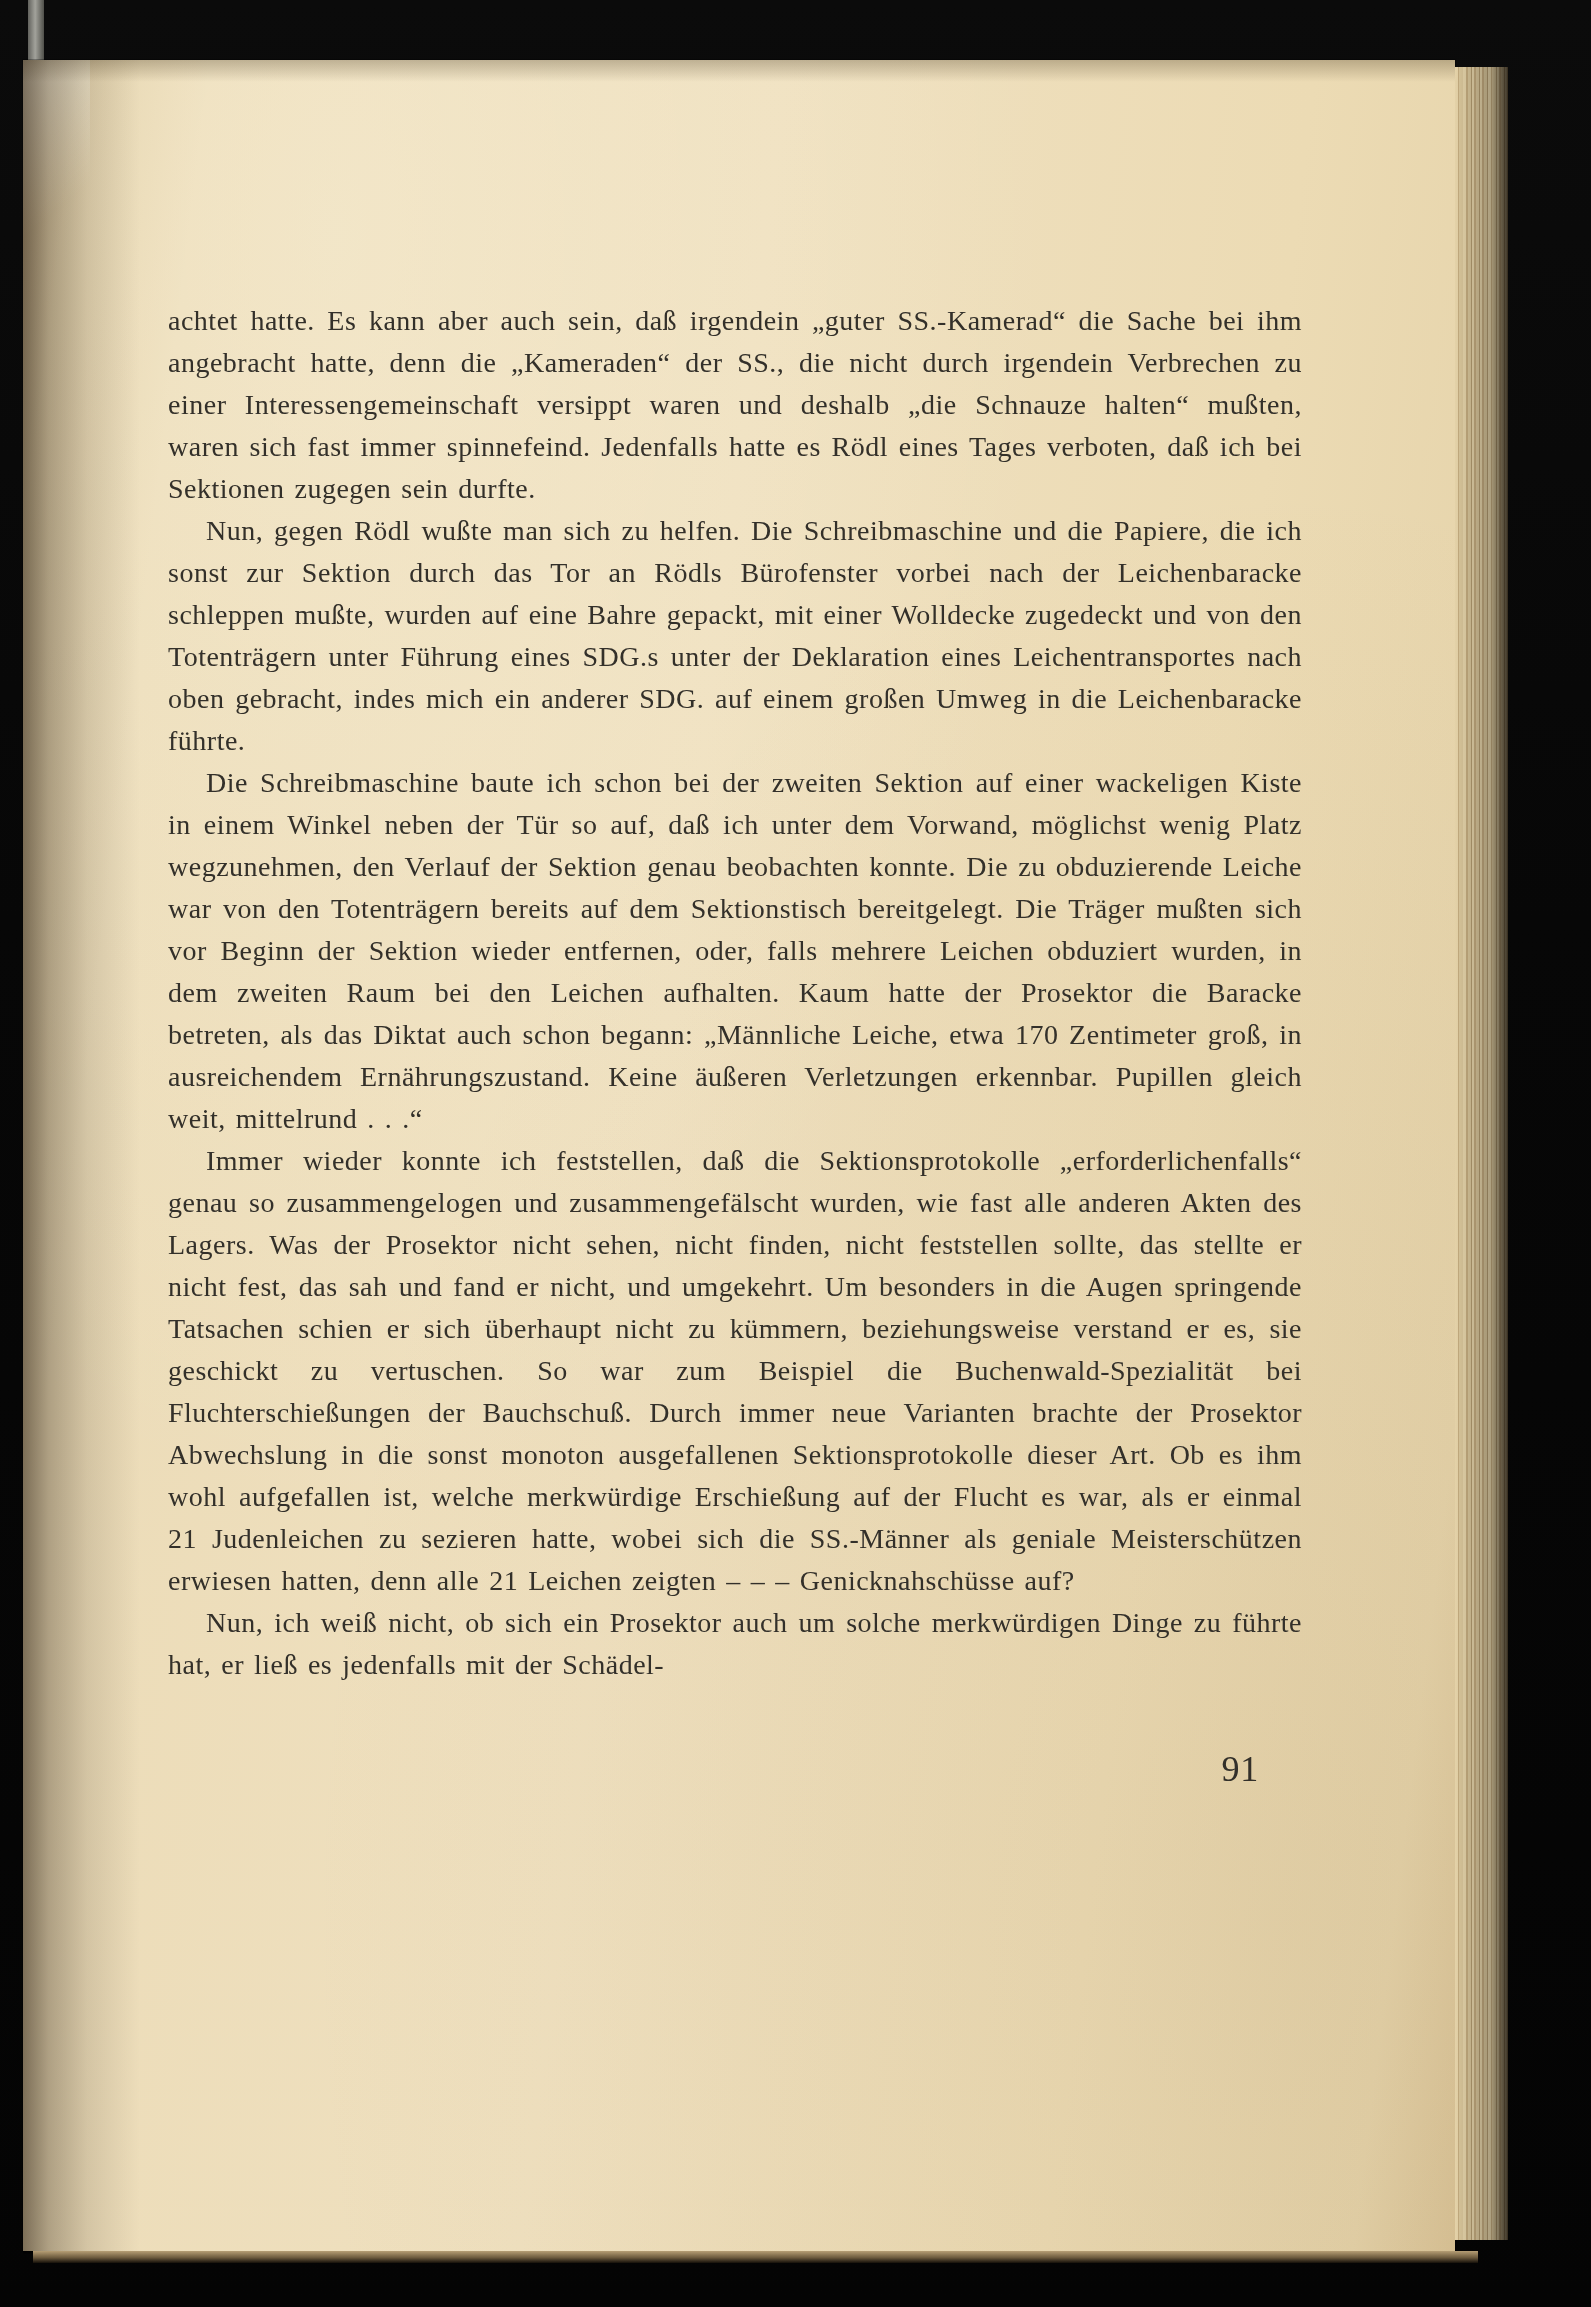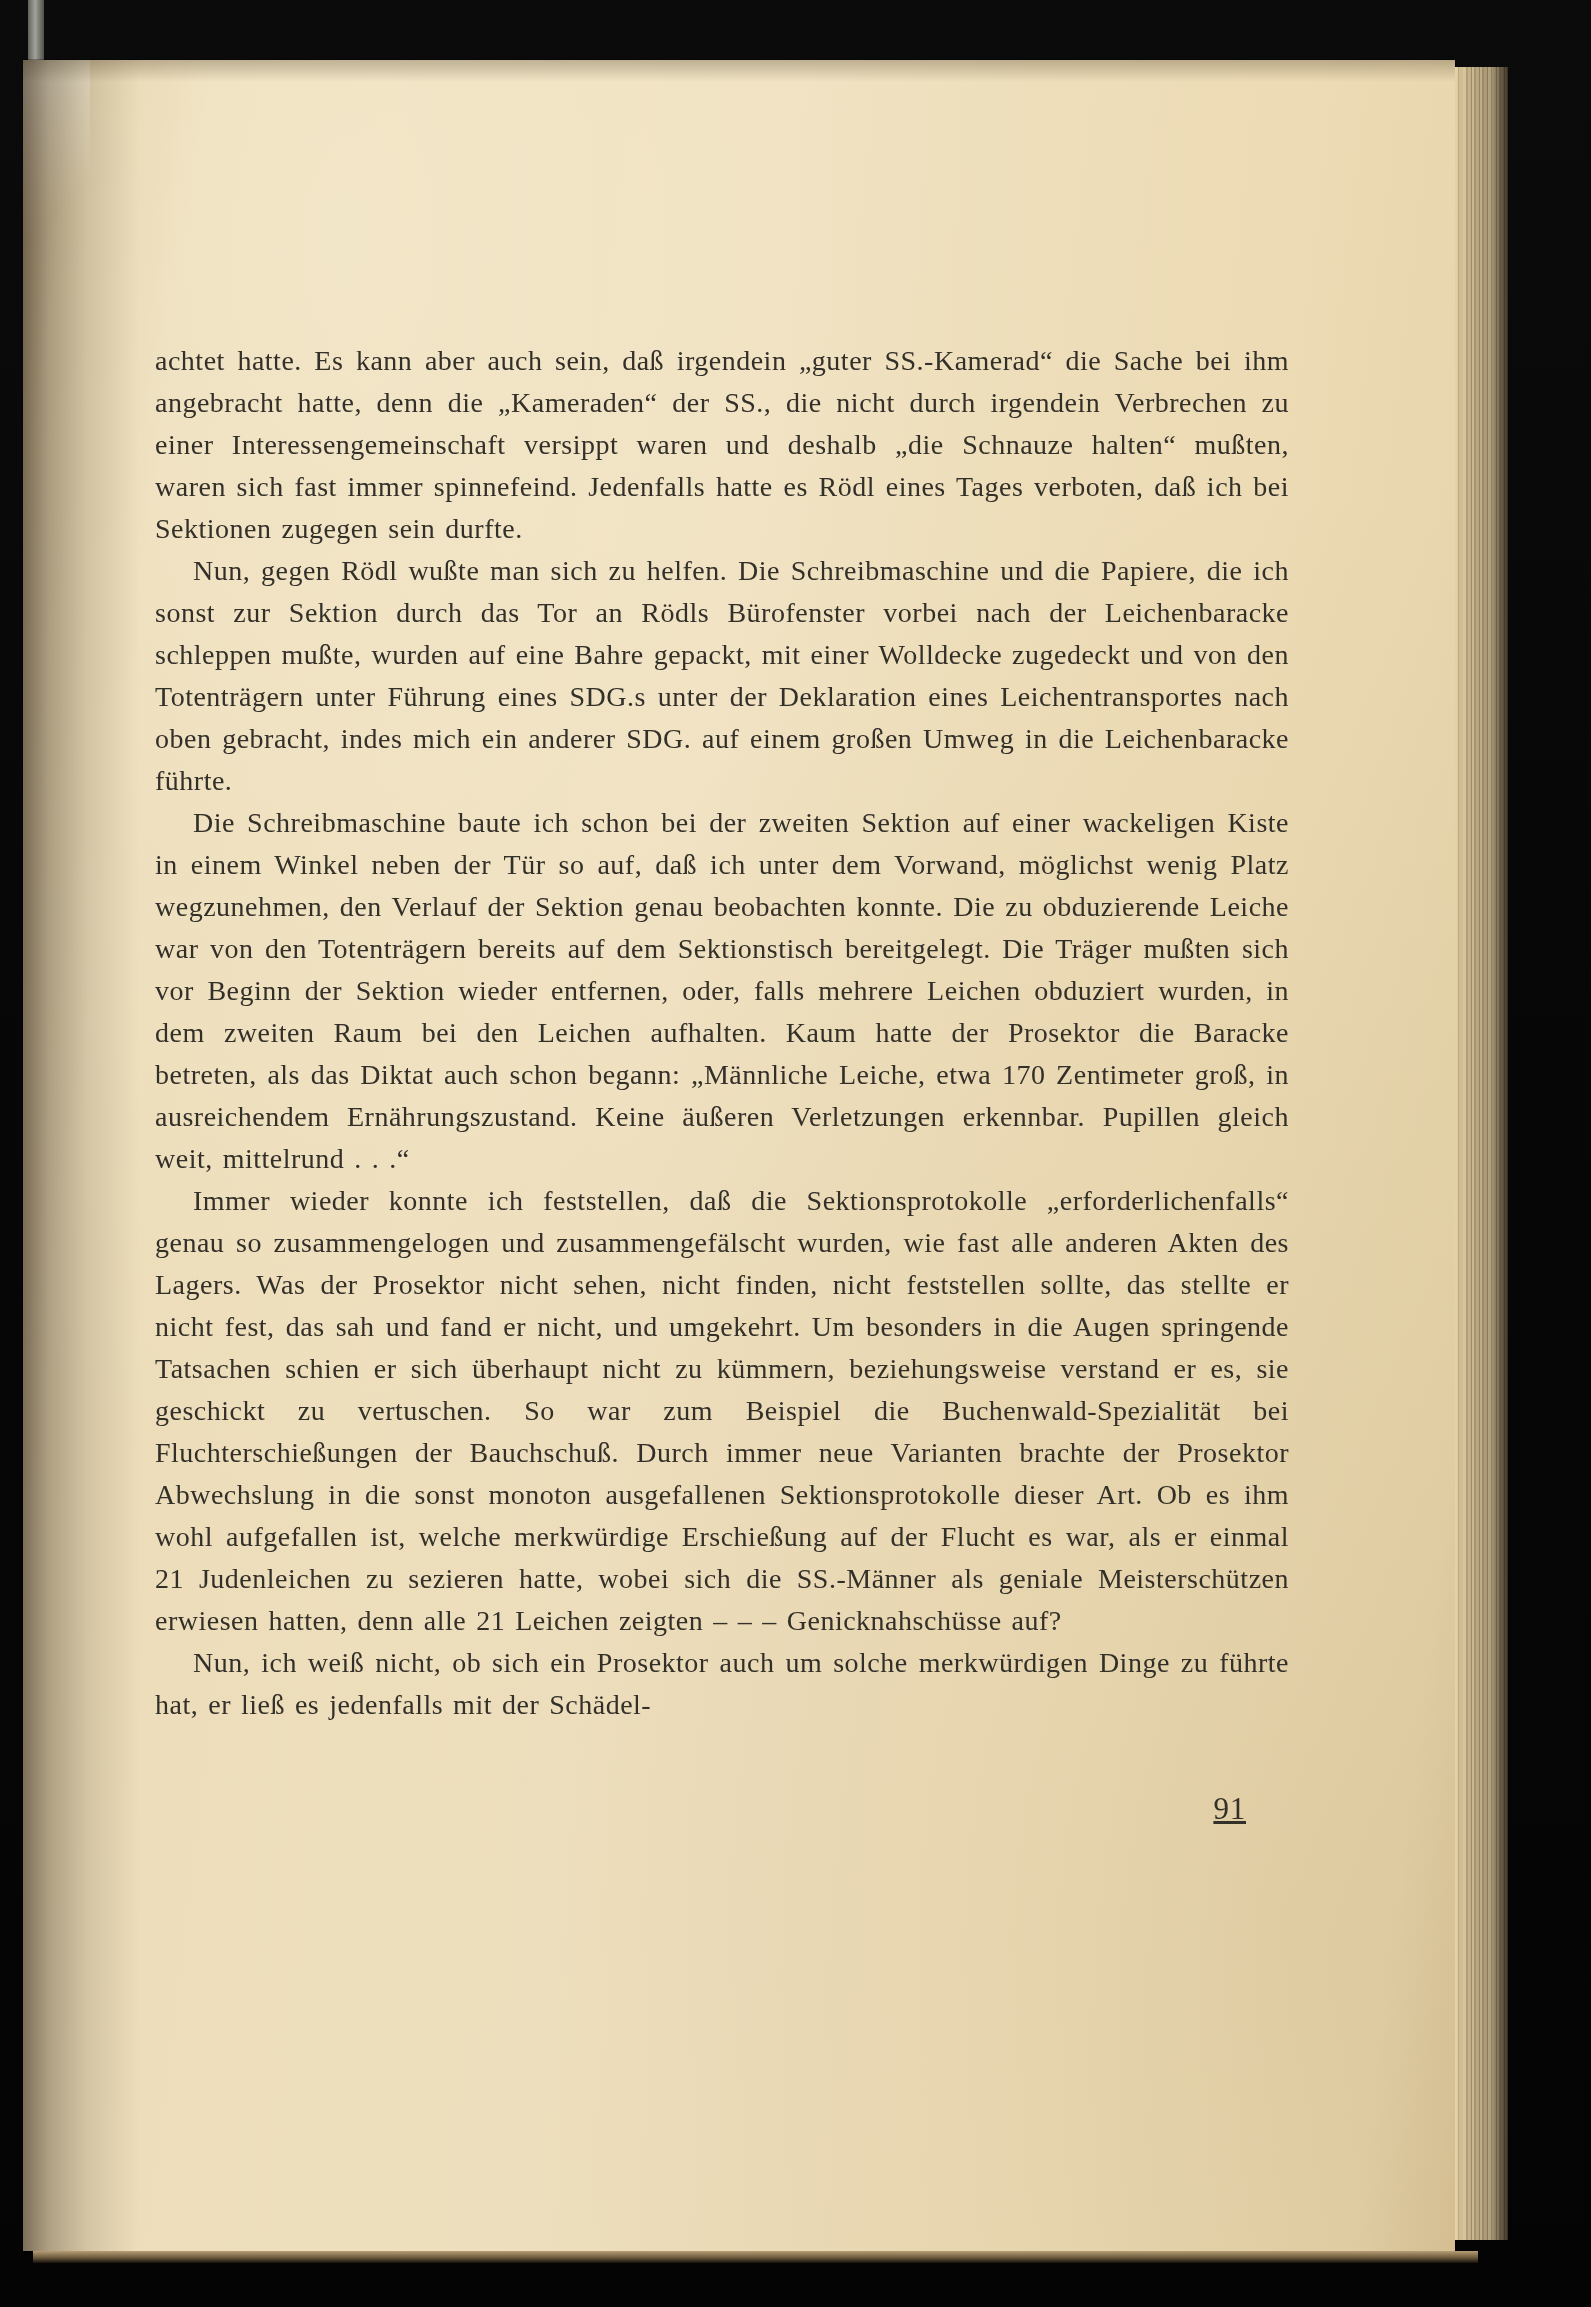--- a/index.html
+++ b/index.html
@@ -37,38 +37,36 @@
       rgba(32,20,7,0.55) 0%,
       rgba(32,20,7,0.30) 22%,
       rgba(32,20,7,0.12) 55%,
       rgba(32,20,7,0) 100%);
   }
   .top-edge-shade {
     position: absolute; left: 0; top: 0; width: 100%; height: 21.6px;
     background: linear-gradient(180deg, rgba(60,45,20,0.28), rgba(60,45,20,0));
   }
   .text-block {
-    position: absolute; left: 132px; top: 240px; width: 1134px;
+    position: absolute; left: 145px; top: 240px; width: 1134px;
     color: #33302a;
     font-size: 28px;
     line-height: 42px;
     text-align: justify;
     letter-spacing: 0.5px;
     word-spacing: 2.5px;
-    margin-top: 40px;
   }
   .para { margin: 0; }
   .para.indent { text-indent: 38px; }
   .page-number {
     margin-top: 62px;
     text-align: right;
     padding-right: 43px;
-    font-size: 31px;
+    font-size: 36px;
     letter-spacing: 0.8px;
-    text-decoration: underline;
   }
   .fore-edge {
     position: absolute; left: 1455px; top: 67px; width: 53px; height: 2173px;
     background: repeating-linear-gradient(90deg,
       #e4d2a8 0px, #e4d2a8 2.5px,
       #c3ab7f 2.5px, #c3ab7f 4.2px,
       #d8c59a 4.2px, #d8c59a 7.5px,
       #b29b70 7.5px, #b29b70 8.3px);
   }
   .fore-edge::after {

